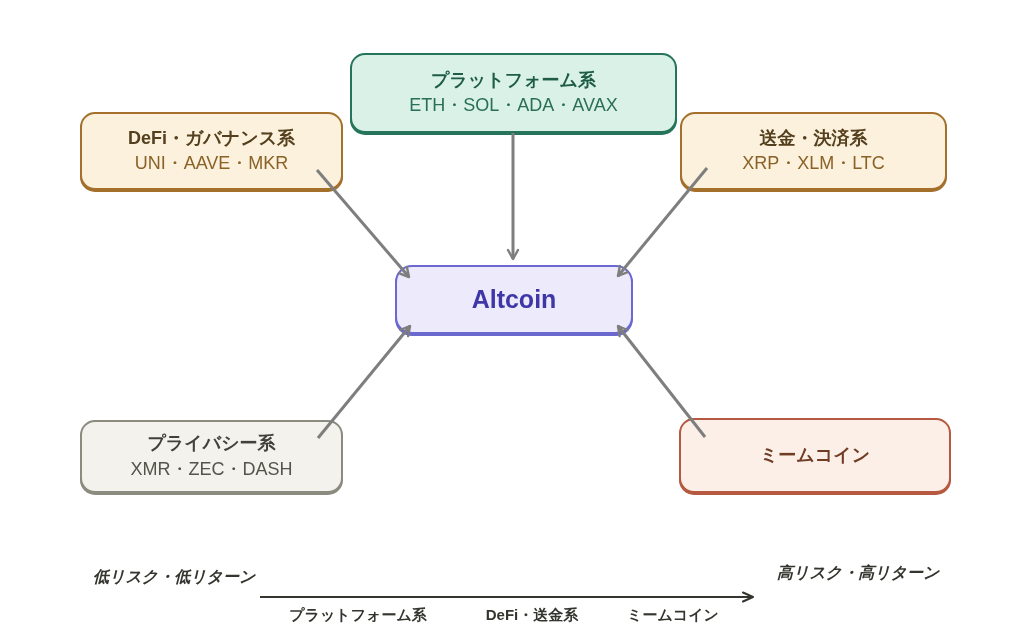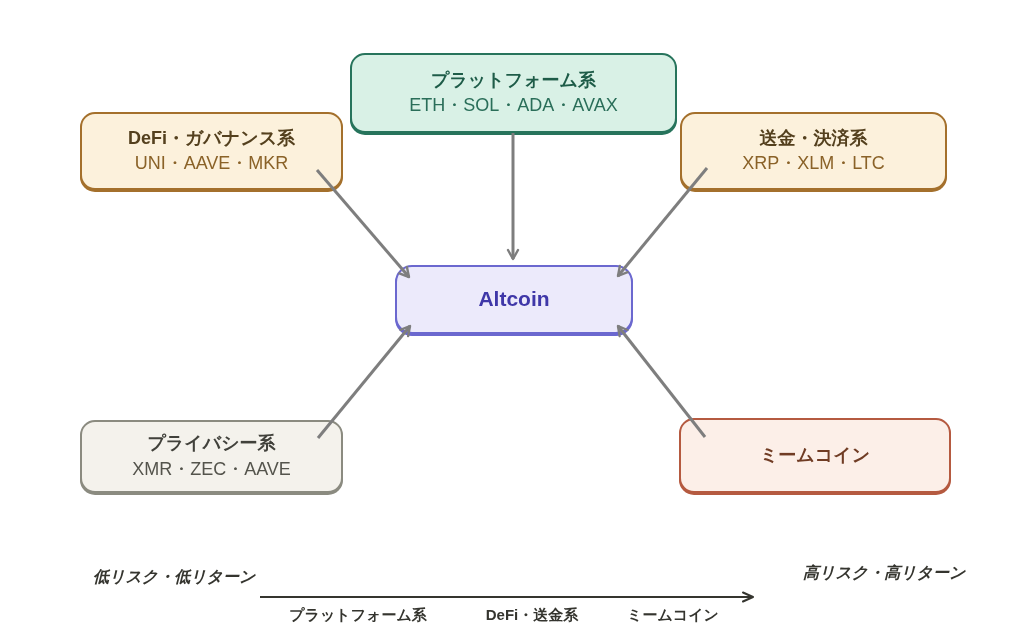--- a/index.html
+++ b/index.html
@@ -36,21 +36,21 @@
 
   .node-payment{left:680px;top:112px;width:267px;height:78px;
     background:var(--payment-bg);border-color:var(--payment-border);
     box-shadow:0 2px 0 var(--payment-border);}
   .node-payment .title{color:var(--payment-title);}
   .node-payment .subtitle{color:var(--payment-subtitle);}
 
   .node-altcoin{left:395px;top:265px;width:238px;height:69px;
     background:var(--altcoin-bg);border-color:var(--altcoin-border);
     box-shadow:0 2px 0 var(--altcoin-border);border-radius:17px;}
-  .node-altcoin .title{color:var(--altcoin-title);font-size:21px;text-align:center;}
+  .node-altcoin .title{color:var(--altcoin-title);font-size:25px;text-align:center;}
 
   .node-privacy{left:80px;top:420px;width:263px;height:73px;
     background:var(--privacy-bg);border-color:var(--privacy-border);
     box-shadow:0 2px 0 var(--privacy-border);}
   .node-privacy .title{color:var(--privacy-title);}
   .node-privacy .subtitle{color:var(--privacy-subtitle);}
 
   .node-meme{left:679px;top:418px;width:272px;height:75px;
     background:var(--meme-bg);border-color:var(--meme-border);
     box-shadow:0 2px 0 var(--meme-border);}
@@ -60,21 +60,21 @@
   .arrow-layer{position:absolute;left:0;top:0;pointer-events:none;z-index:5;}
 
   .axis-label{
     position:absolute;
     font-size:16px;font-weight:700;
     color:var(--axis,#35352f);
     white-space:nowrap;
     font-style:italic;
   }
   .axis-label-low{left:93px;top:567px;}
-  .axis-label-high{left:777px;top:563px;margin-left:26px;}
+  .axis-label-high{left:777px;top:563px;}
   .axis-tick{
     position:absolute;top:606px;
     transform:translateX(-50%);
     font-size:15px;font-weight:700;
     color:var(--axis,#35352f);
     white-space:nowrap;
   }
   .tick-platform{left:358px;}
   .tick-defi-payment{left:532px;}
   .tick-meme{left:673px;}
@@ -98,21 +98,21 @@
     <span class="title">DeFi・ガバナンス系</span>
     <span class="subtitle">UNI・AAVE・MKR</span>
   </div>
 
   <div class="node node-altcoin">
     <span class="title">Altcoin</span>
   </div>
 
   <div class="node node-privacy">
     <span class="title">プライバシー系</span>
-    <span class="subtitle">XMR・ZEC・AAVE</span>
+    <span class="subtitle">XMR・ZEC・DASH</span>
   </div>
 
   <div class="node node-meme">
     <span class="title">ミームコイン</span>
   </div>
 
   <svg class="arrow-layer" width="1024" height="640" viewBox="0 0 1024 640">
     <defs>
       <marker id="head-gray" markerUnits="userSpaceOnUse" markerWidth="16" markerHeight="16" refX="12" refY="7" orient="auto">
         <path d="M3 2 L12 7 L3 12" fill="none" stroke="#7e7e7e" stroke-width="2.4" stroke-linecap="round" stroke-linejoin="round"></path>

